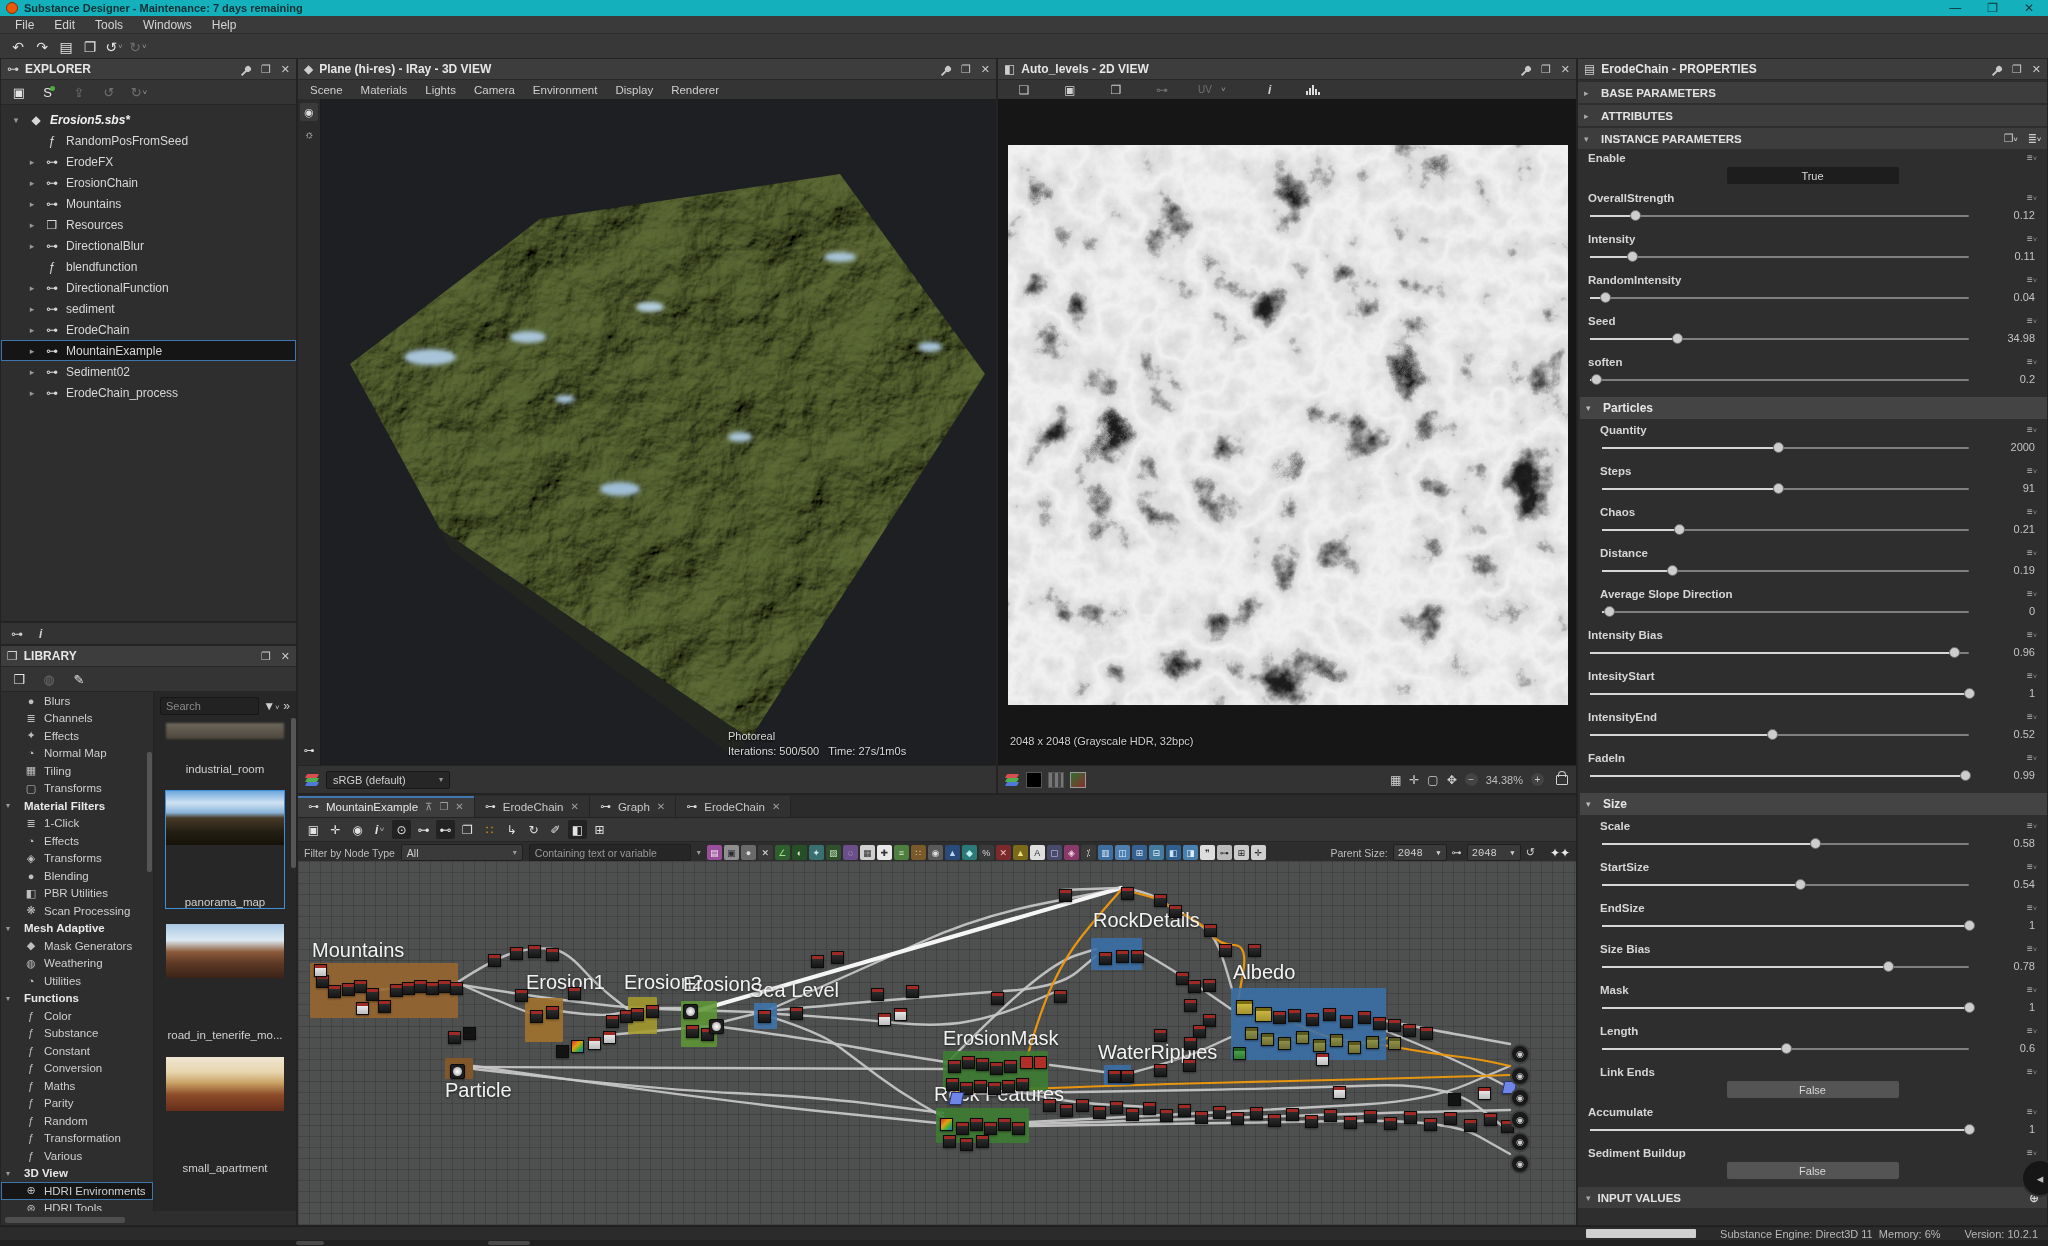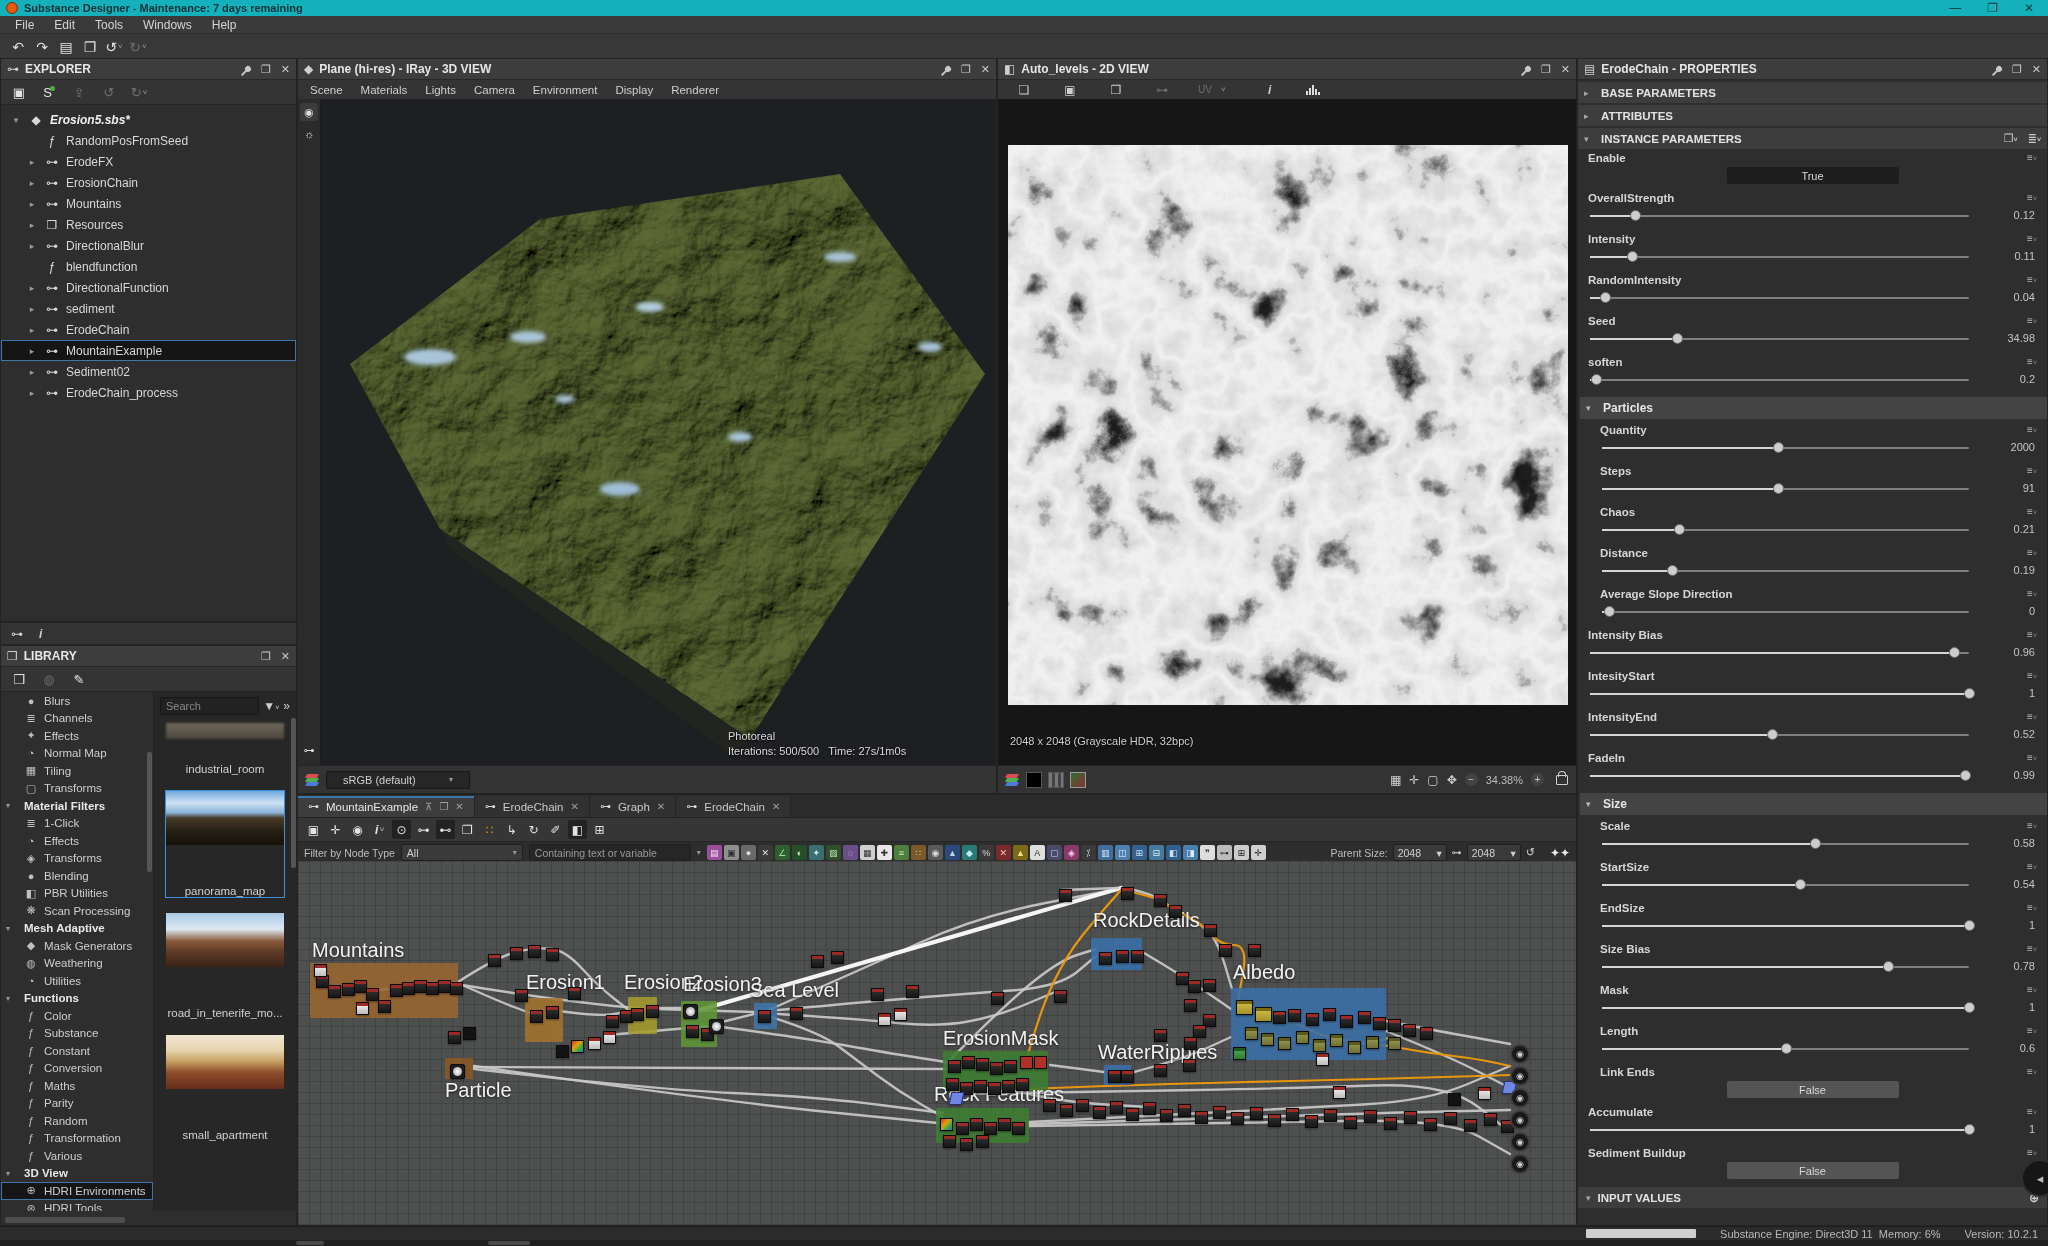--- a/index.html
+++ b/index.html
@@ -51,21 +51,21 @@
   .lcat.group{padding-left:4px;}
   .lcat.group .chev{width:12px;color:#9a9a9a;font-size:8px;}
   .lcat.group .clabel{font-weight:bold;color:#e8e8e8;}
   .lcat.sel{background:#161616;border:1px solid #3f76ad;}
   .lthumbs{flex:1;background:#272727;position:relative;overflow:hidden;padding:4px 6px;}
   .searchrow{display:flex;align-items:center;gap:4px;height:20px;margin-bottom:6px;}
   .searchbox{flex:1;height:16px;background:#222;border:1px solid #171717;color:#8a8a8a;font-size:11px;padding:0 5px;border-radius:2px;display:flex;align-items:center;}
   .tile{width:118px;margin:0 auto 14px auto;position:relative;border:1px solid transparent;}
   .tile.sel{border:1px solid #3f8fd9;}
   .tile .timg{width:100%;height:54px;}
-  .tile .tlab{margin-top:40px;text-align:center;font-size:11.5px;color:#d0d0d0;}
+  .tile .tlab{margin-top:51px;text-align:center;font-size:11.5px;color:#d0d0d0;}
   .timg.industrial{height:16px;background:linear-gradient(180deg,#6e665a,#4c463d);filter:blur(1px);}
   .tile.first .tlab{margin-top:24px;}
   .timg.panorama{background:linear-gradient(180deg,#6fa8dc 0%,#cfe2f3 22%,#8ab4d8 40%,#473a27 50%,#241f14 75%,#171209 100%);}
   .timg.road{background:linear-gradient(180deg,#a9c8e4 0%,#dde9f2 30%,#8a5a3a 52%,#5e3a26 72%,#3a2317 100%);}
   .timg.apartment{background:linear-gradient(180deg,#efe6d2 0%,#e7d5ae 28%,#c9a265 48%,#8d4c2a 70%,#662d1a 100%);}
   .vsb{position:absolute;right:1px;top:6px;width:5px;height:90px;background:#555;border-radius:2px;}
   .hsb{position:absolute;left:4px;bottom:2px;height:6px;width:120px;background:#4e4e4e;border-radius:2px;}
   
   #view3d{left:297px;top:58px;width:700px;height:736px;background:#262626;}
   #view2d{left:997px;top:58px;width:580px;height:736px;background:#262626;}
@@ -76,21 +76,21 @@
   .lsic{width:18px;height:18px;margin:4px auto;display:flex;align-items:center;justify-content:center;background:#3a3a3a;border-radius:2px;color:#ddd;font-size:11px;}
   .lsic.plain{background:transparent;}
   .overlay3d{position:absolute;left:430px;bottom:6px;color:#d9d9d9;font-size:11px;text-shadow:0 1px 2px #000;line-height:15px;}
   .overlay2d{position:absolute;left:12px;bottom:18px;color:#cfcfcf;font-size:11px;text-shadow:0 1px 2px #000;text-align:center;}
   .vbottom{position:absolute;left:0;bottom:0;width:100%;height:28px;background:#333;border-top:1px solid #242424;display:flex;align-items:center;gap:6px;padding:0 8px;box-sizing:border-box;}
   .layericon{width:14px;height:12px;position:relative;}
   .layericon i{position:absolute;left:0;width:12px;height:4px;transform:skewX(-30deg);border-radius:1px;}
   .layericon i:nth-child(1){top:0;background:#d94f4f;}
   .layericon i:nth-child(2){top:4px;background:#4fae4f;}
   .layericon i:nth-child(3){top:8px;background:#4f7ad9;}
-  .srgbsel{height:16px;background:#262626;border:1px solid #171717;border-radius:2px;color:#cfcfcf;font-size:11px;display:flex;align-items:center;gap:32px;padding:0 16px;}
+  .srgbsel{height:16px;background:#262626;border:1px solid #171717;border-radius:2px;color:#cfcfcf;font-size:11px;display:flex;align-items:center;gap:32px;padding:0 6px;}
   .swatch{width:14px;height:14px;border:1px solid #555;}
   .zoomgrp{margin-left:auto;display:flex;align-items:center;gap:8px;color:#bdbdbd;font-size:11px;}
   .roundb{width:13px;height:13px;border-radius:50%;background:#434343;color:#ccc;display:flex;align-items:center;justify-content:center;font-size:10px;}
   .lock{width:10px;height:8px;border:1px solid #cfcfcf;border-radius:1px;position:relative;margin-left:4px;}
   .lock:before{content:"";position:absolute;left:1px;top:-5px;width:6px;height:5px;border:1px solid #cfcfcf;border-bottom:none;border-radius:4px 4px 0 0;}
   
   #graphpanel{position:absolute;left:297px;top:794px;width:1280px;height:432px;background:#2e2e2e;border:1px solid #232323;box-sizing:border-box;}
   .gtabs{height:22px;display:flex;align-items:flex-end;background:#2b2b2b;border-bottom:1px solid #222;}
   .gtab{height:21px;display:flex;align-items:center;gap:7px;padding:0 10px;background:#313131;border-right:1px solid #242424;font-size:11.5px;color:#c8c8c8;}
   .gtab.active{background:#3d3d3d;box-shadow:inset 0 2px 0 #3f76ad;color:#e8e8e8;}
@@ -99,21 +99,21 @@
   .gtoolbar{height:23px;display:flex;align-items:center;gap:3px;background:#363636;padding:0 6px;border-bottom:1px solid #262626;}
   .gtoolbar .tbtn{min-width:19px;height:19px;font-size:12px;}
   .tbtn.pressed{background:#222;}
   .filterbar{height:21px;display:flex;align-items:center;gap:6px;background:#2d2d2d;padding:0 6px;border-bottom:1px solid #222;font-size:10.5px;color:#bdbdbd;}
   .fsel{height:15px;min-width:110px;background:#3a3a3a;border:1px solid #1f1f1f;border-radius:2px;display:flex;align-items:center;justify-content:space-between;padding:0 5px;color:#d0d0d0;}
   .fsel .car{font-size:8px;color:#999;}
   .ftxt{height:15px;width:150px;background:#262626;border:1px solid #1f1f1f;border-radius:2px;color:#9a9a9a;display:flex;align-items:center;padding:0 5px;}
   .ntypes{display:flex;gap:2px;align-items:center;}
   .ntype{width:15px;height:15px;border-radius:2px;display:flex;align-items:center;justify-content:center;font-size:9px;}
   .psize{margin-left:auto;display:flex;align-items:center;gap:5px;}
-  .psel{height:15px;width:44px;background:#3a3a3a;border:1px solid #1f1f1f;border-radius:2px;display:flex;align-items:center;justify-content:space-between;padding:0 4px;color:#d0d0d0;}
+  .psel{height:15px;width:44px;background:#3a3a3a;border:1px solid #1f1f1f;border-radius:2px;display:flex;align-items:center;justify-content:space-between;padding:0 4px;color:#d0d0d0;font-family:Liberation Mono, monospace;}
   #gcanvas{position:absolute;left:0;top:66px;right:0;bottom:0;overflow:hidden;
      background-color:#4e4f4f;
      background-image:linear-gradient(rgba(0,0,0,.14) 1px,transparent 1px),linear-gradient(90deg,rgba(0,0,0,.14) 1px,transparent 1px);
      background-size:11px 11px;}
   #wiresvg{position:absolute;left:0;top:0;}
   .gframe{position:absolute;border-radius:1px;}
   .glabel{position:absolute;color:#f2f2f2;font-size:20px;text-shadow:0 1px 3px rgba(0,0,0,.7);white-space:nowrap;}
   .gnode{position:absolute;width:13px;height:13px;border:1px solid #0c0c0c;box-sizing:border-box;background:linear-gradient(#9e2a25 0 3px,#2c2c2c 3px,#161616);box-shadow:0 1px 2px rgba(0,0,0,.4);}
   .gnode.w{background:linear-gradient(#9e2a25 0 3px,#e6e6e6 3px,#bdbdbd);}
   .gnode.k{background:#131313;}

